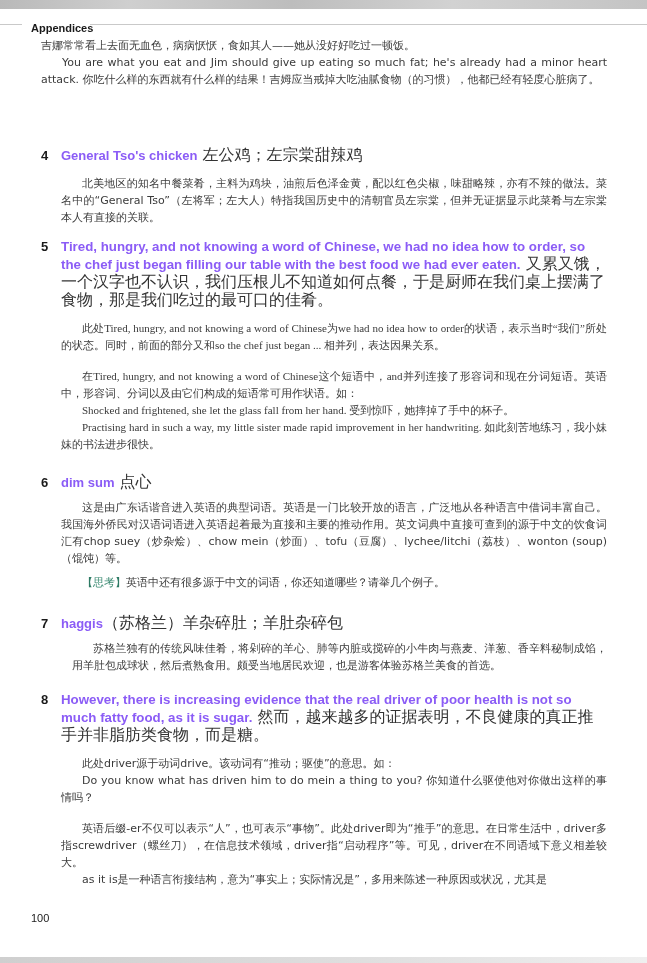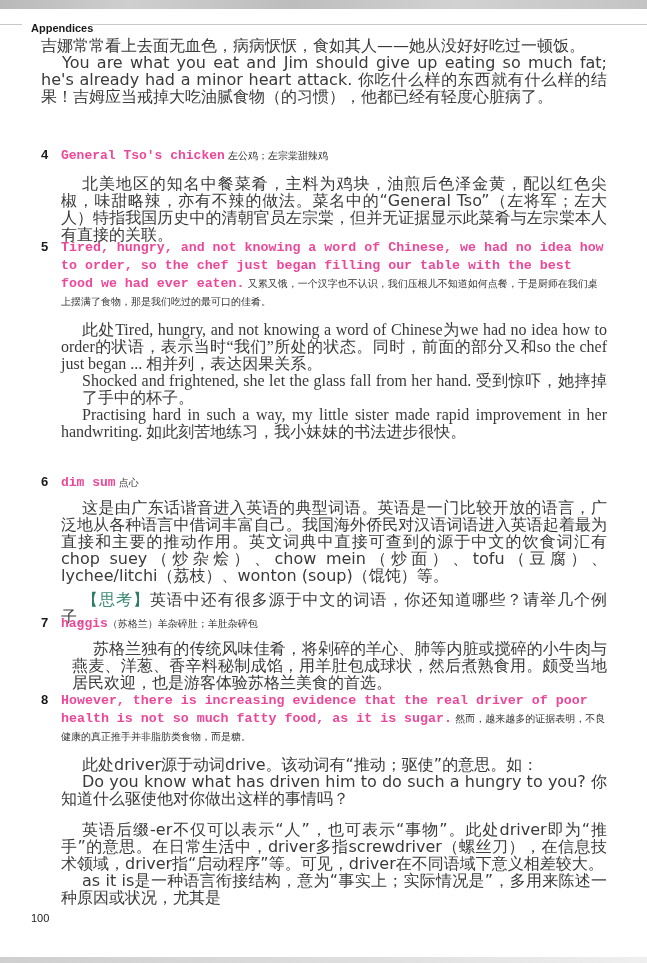--- a/index.html
+++ b/index.html
@@ -26,33 +26,33 @@
   .bottom-band {
     position:absolute; left:0; top:957px; width:647px; height:6px;
     background:linear-gradient(90deg,#cfcfcf,#e0e0e0 60%,#efefef);
   }
   .page-number {
     position:absolute; left:31px; top:912px; font-size:11px; color:#222;
     font-family:"Liberation Sans", sans-serif;
   }
   .blk { position:absolute; left:41px; width:566px; }
   .para {
-    font-size:16px; line-height:17px; color:#3a3a3a; text-align:justify;
+    font-size:11px; line-height:17px; color:#3a3a3a; text-align:justify;
     margin:0;
   }
   .ind { text-indent:21px; }
   .ex { padding-left:21px; }
   .head-row { display:flex; align-items:baseline; }
   .num {
     width:20px; flex:none; font-weight:bold; font-size:13px; color:#1a1a1a;
     font-family:"Liberation Sans", sans-serif;
   }
   .head-body { flex:1; font-size:13px; line-height:17px; }
-  .hd-en { font-weight:bold; color:#ec4899; font-family:Liberation Mono, monospace; }
-  .hd-zh { font-size:10px; color:#333; font-weight:normal; }
+  .hd-en { font-weight:bold; color:#8b5cf6; font-family:Liberation Sans, sans-serif; }
+  .hd-zh { font-size:16px; color:#333; font-weight:normal; }
   .head-body.big { font-size:13.3px; line-height:17px; }
   .tag-bracket { color:#2d7a64; }
   .tag-word { color:#3b8a72; }
 </style>
 </head>
 <body>
 
 <div class="top-band"></div>
 <div class="header-rule-left"></div>
 <div class="header-rule-right"></div>
@@ -77,20 +77,21 @@
 
 <div class="blk" style="top:238px;">
   <div class="head-row">
     <span class="num">5</span>
     <span class="head-body big">
       <span class="hd-en">Tired, hungry, and not knowing a word of Chinese, we had no idea how to order, so the chef just began filling our table with the best food we had ever eaten.</span><span class="hd-zh"> 又累又饿，一个汉字也不认识，我们压根儿不知道如何点餐，于是厨师在我们桌上摆满了食物，那是我们吃过的最可口的佳肴。</span>
     </span>
   </div>
   <div style="margin-left:20px; margin-top:11px;font-family:Liberation Serif, serif;">
     <p class="para ind">此处Tired, hungry, and not knowing a word of Chinese为we had no idea how to order的状语，表示当时“我们”所处的状态。同时，前面的部分又和so the chef just began ... 相并列，表达因果关系。</p>
+    <p class="para ind" style="margin-top:14px;">在Tired, hungry, and not knowing a word of Chinese这个短语中，and并列连接了形容词和现在分词短语。英语中，形容词、分词以及由它们构成的短语常可用作状语。如：</p>
     <p class="para ex">Shocked and frightened, she let the glass fall from her hand. 受到惊吓，她摔掉了手中的杯子。</p>
     <p class="para ind">Practising hard in such a way, my little sister made rapid improvement in her handwriting. 如此刻苦地练习，我小妹妹的书法进步很快。</p>
   </div>
 </div>
 
 <div class="blk" style="top:473px;">
   <div class="head-row">
     <span class="num">6</span>
     <span class="head-body">
       <span class="hd-en">dim sum</span><span class="hd-zh"> 点心</span>
@@ -118,20 +119,20 @@
 
 <div class="blk" style="top:691px;">
   <div class="head-row">
     <span class="num">8</span>
     <span class="head-body big">
       <span class="hd-en">However, there is increasing evidence that the real driver of poor health is not so much fatty food, as it is sugar.</span><span class="hd-zh"> 然而，越来越多的证据表明，不良健康的真正推手并非脂肪类食物，而是糖。</span>
     </span>
   </div>
   <div style="margin-left:20px; margin-top:11px;">
     <p class="para ind">此处driver源于动词drive。该动词有“推动；驱使”的意思。如：</p>
-    <p class="para ind">Do you know what has driven him to do such a hungry to you? 你知道什么驱使他对你做出这样的事情吗？</p>
+    <p class="para ind">Do you know what has driven him to do mein a thing to you? 你知道什么驱使他对你做出这样的事情吗？</p>
     <p class="para ind" style="margin-top:14px;">英语后缀-er不仅可以表示“人”，也可表示“事物”。此处driver即为“推手”的意思。在日常生活中，driver多指screwdriver（螺丝刀），在信息技术领域，driver指“启动程序”等。可见，driver在不同语域下意义相差较大。</p>
     <p class="para ind">as it is是一种语言衔接结构，意为“事实上；实际情况是”，多用来陈述一种原因或状况，尤其是</p>
   </div>
 </div>
 
 <div class="page-number">100</div>
 <div class="bottom-band"></div>
 
 </body></html>

